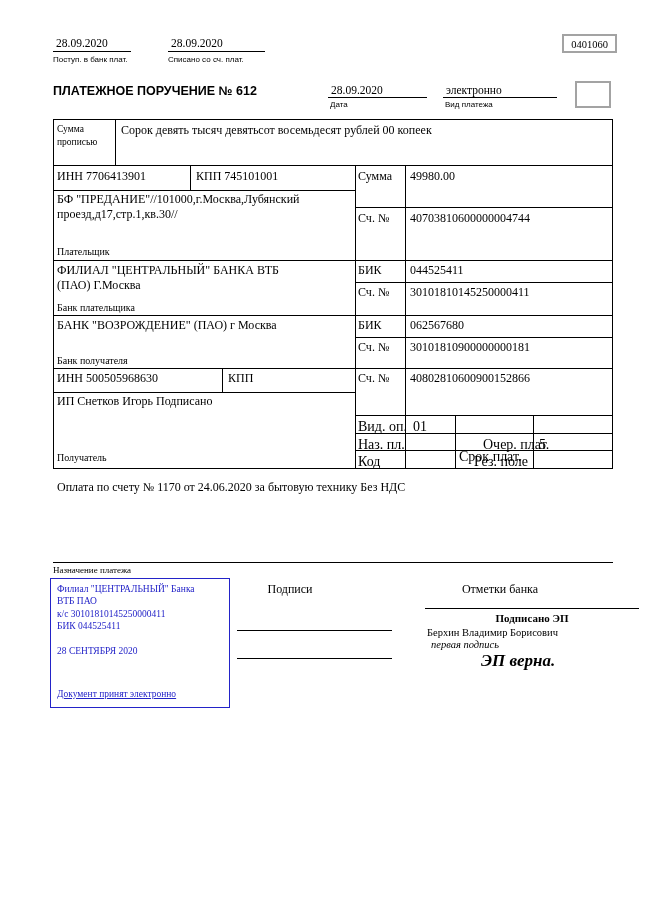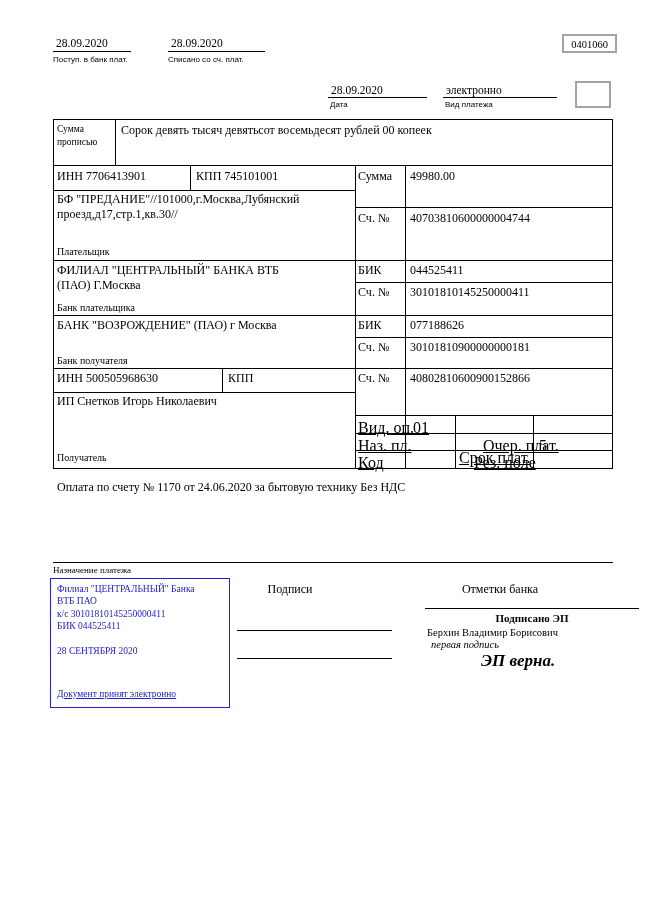--- a/index.html
+++ b/index.html
@@ -8,21 +8,21 @@
     position:relative; width:660px; height:919px; background:#ffffff;
     font-family:"Liberation Serif", serif; color:#000; overflow:hidden;
   }
   .hline { position:absolute; height:1px; background:#000; }
   .vline { position:absolute; width:1px; background:#000; }
   .t { position:absolute; font-size:12px; line-height:1.25; white-space:nowrap; }
   .wrap { white-space:normal; }
   .d { font-size:11.5px; }
   .sm { font-size:8px; font-family:"Liberation Sans", sans-serif; }
   .lbl { font-size:10px; }
-  .cell { font-size:16px;text-decoration:underline; }
+  .cell { font-size:14px; }
   .sans { font-family:"Liberation Sans", sans-serif; }
   .b { font-weight:bold; }
   .i { font-style:italic; }
   .box { position:absolute; border:2px solid #a3a3a3; }
   .stamp {
     position:absolute; border:1px solid var(--stamp-blue,#2323c8);
     color:var(--stamp-blue,#2323c8); font-size:9.5px; line-height:1.3;
     padding:4px 6px;
   }
 </style>
@@ -34,20 +34,21 @@
   <div class="t d" style="left:56px; top:36px;">28.09.2020</div>
   <div class="hline" style="left:53px; top:51px; width:78px;"></div>
   <div class="t sm" style="left:53px; top:55px;">Поступ. в банк плат.</div>
 
   <div class="t d" style="left:171px; top:36px;">28.09.2020</div>
   <div class="hline" style="left:168px; top:51px; width:97px;"></div>
   <div class="t sm" style="left:168px; top:55px;">Списано со сч. плат.</div>
 
   <div class="box" style="left:562px; top:34px; width:55px; height:19px; text-align:center; font-size:10.5px; line-height:17px;">0401060</div>
 
+  <div class="t sans b" style="left:53px; top:84px; font-size:12.5px;">ПЛАТЕЖНОЕ ПОРУЧЕНИЕ № 612</div>
   <div class="t d" style="left:331px; top:83px;">28.09.2020</div>
   <div class="hline" style="left:328px; top:97px; width:99px;"></div>
   <div class="t sm" style="left:330px; top:100px;">Дата</div>
   <div class="t d" style="left:446px; top:83px;">электронно</div>
   <div class="hline" style="left:443px; top:97px; width:114px;"></div>
   <div class="t sm" style="left:445px; top:100px;">Вид платежа</div>
   <div class="box" style="left:575px; top:81px; width:36px; height:27px;"></div>
 
   <div class="hline" style="left:53px; top:119px; width:560px;"></div>
   <div class="vline" style="left:53px; top:119px; height:349px;"></div>
@@ -87,30 +88,30 @@
 
   <div class="t wrap" style="left:57px; top:263px; width:250px;">ФИЛИАЛ "ЦЕНТРАЛЬНЫЙ" БАНКА ВТБ (ПАО) Г.Москва</div>
   <div class="t" style="left:358px; top:263px;">БИК</div>
   <div class="t" style="left:410px; top:263px;">044525411</div>
   <div class="t" style="left:358px; top:285px;">Сч. №</div>
   <div class="t" style="left:410px; top:285px;">30101810145250000411</div>
   <div class="t lbl" style="left:57px; top:302px;">Банк плательщика</div>
 
   <div class="t wrap" style="left:57px; top:318px; width:270px;">БАНК "ВОЗРОЖДЕНИЕ" (ПАО) г Москва</div>
   <div class="t" style="left:358px; top:318px;">БИК</div>
-  <div class="t" style="left:410px; top:318px;">077188626</div>
+  <div class="t" style="left:410px; top:318px;">062567680</div>
   <div class="t" style="left:358px; top:340px;">Сч. №</div>
   <div class="t" style="left:410px; top:340px;">30101810900000000181</div>
   <div class="t lbl" style="left:57px; top:355px;">Банк получателя</div>
 
   <div class="t" style="left:57px; top:371px;text-align:right;">ИНН 500505968630</div>
   <div class="t" style="left:228px; top:371px;">КПП</div>
   <div class="t" style="left:358px; top:371px;">Сч. №</div>
   <div class="t" style="left:410px; top:371px;">40802810600900152866</div>
-  <div class="t" style="left:57px; top:394px;">ИП Снетков Игорь Николаевич</div>
+  <div class="t" style="left:57px; top:394px;">ИП Снетков Игорь Подписано</div>
   <div class="t lbl" style="left:57px; top:452px;">Получатель</div>
 
   <div class="t cell" style="left:358px; top:418px;">Вид. оп.</div>
   <div class="t cell" style="left:413px; top:418px;">01</div>
   <div class="t cell" style="left:459px; top:418px;margin-top:30px;">Срок плат.</div>
   <div class="t cell" style="left:358px; top:436px;">Наз. пл.</div>
   <div class="t cell" style="left:459px; top:436px;padding-left:24px;">Очер. плат.</div>
   <div class="t cell" style="left:539px; top:436px;">5</div>
   <div class="t cell" style="left:358px; top:453px;">Код</div>
   <div class="t cell" style="left:459px; top:453px;margin-left:15px;">Рез. поле</div>

